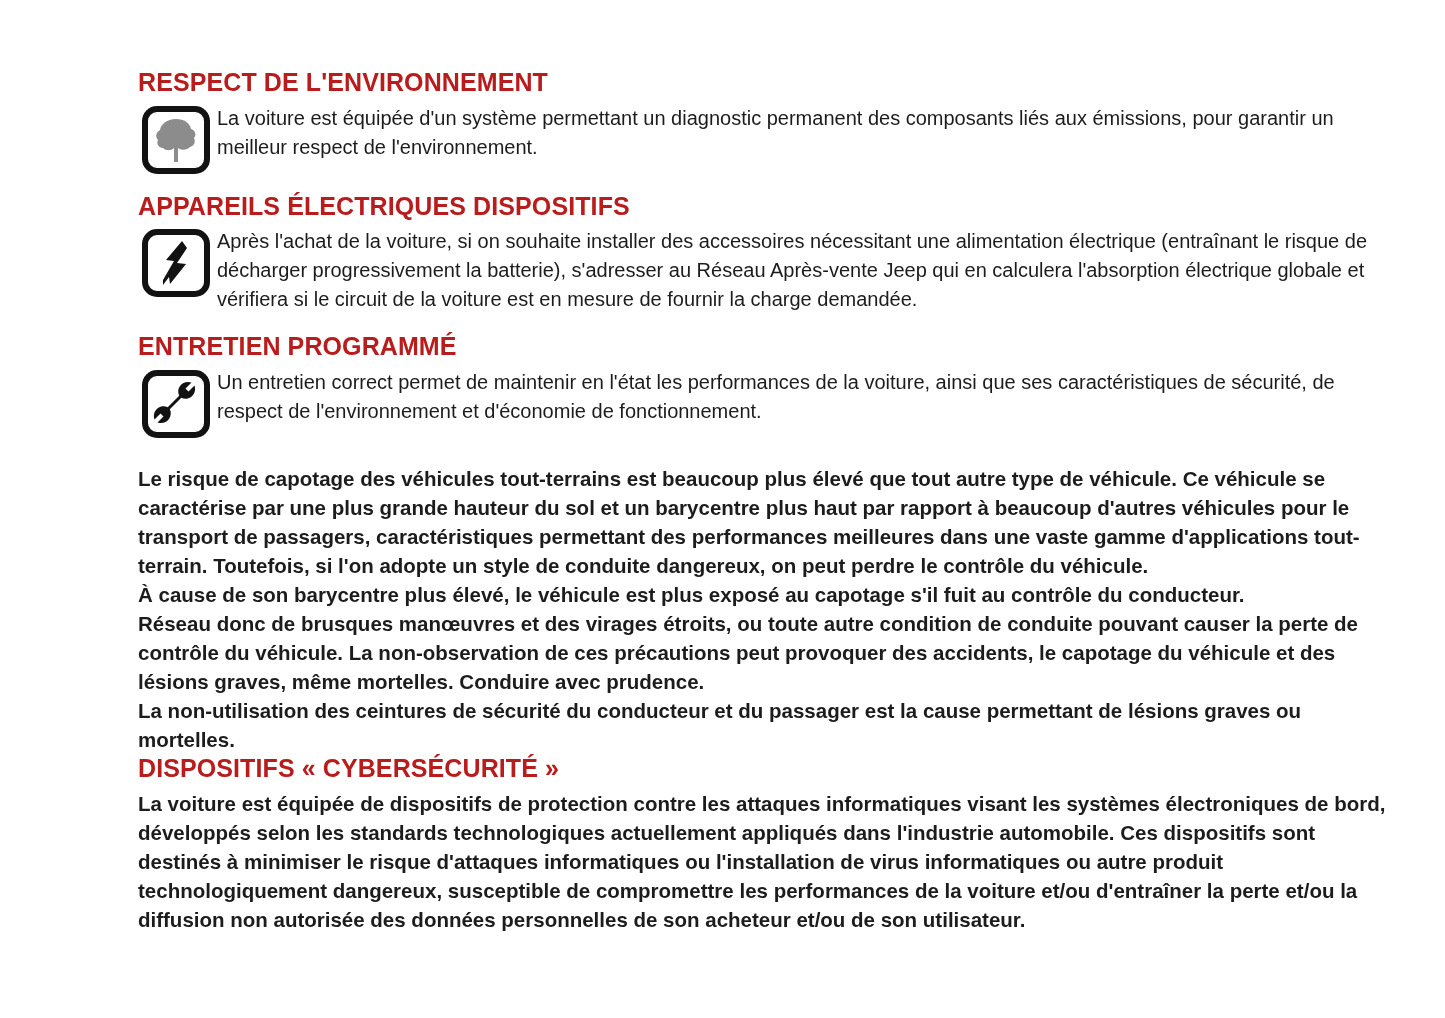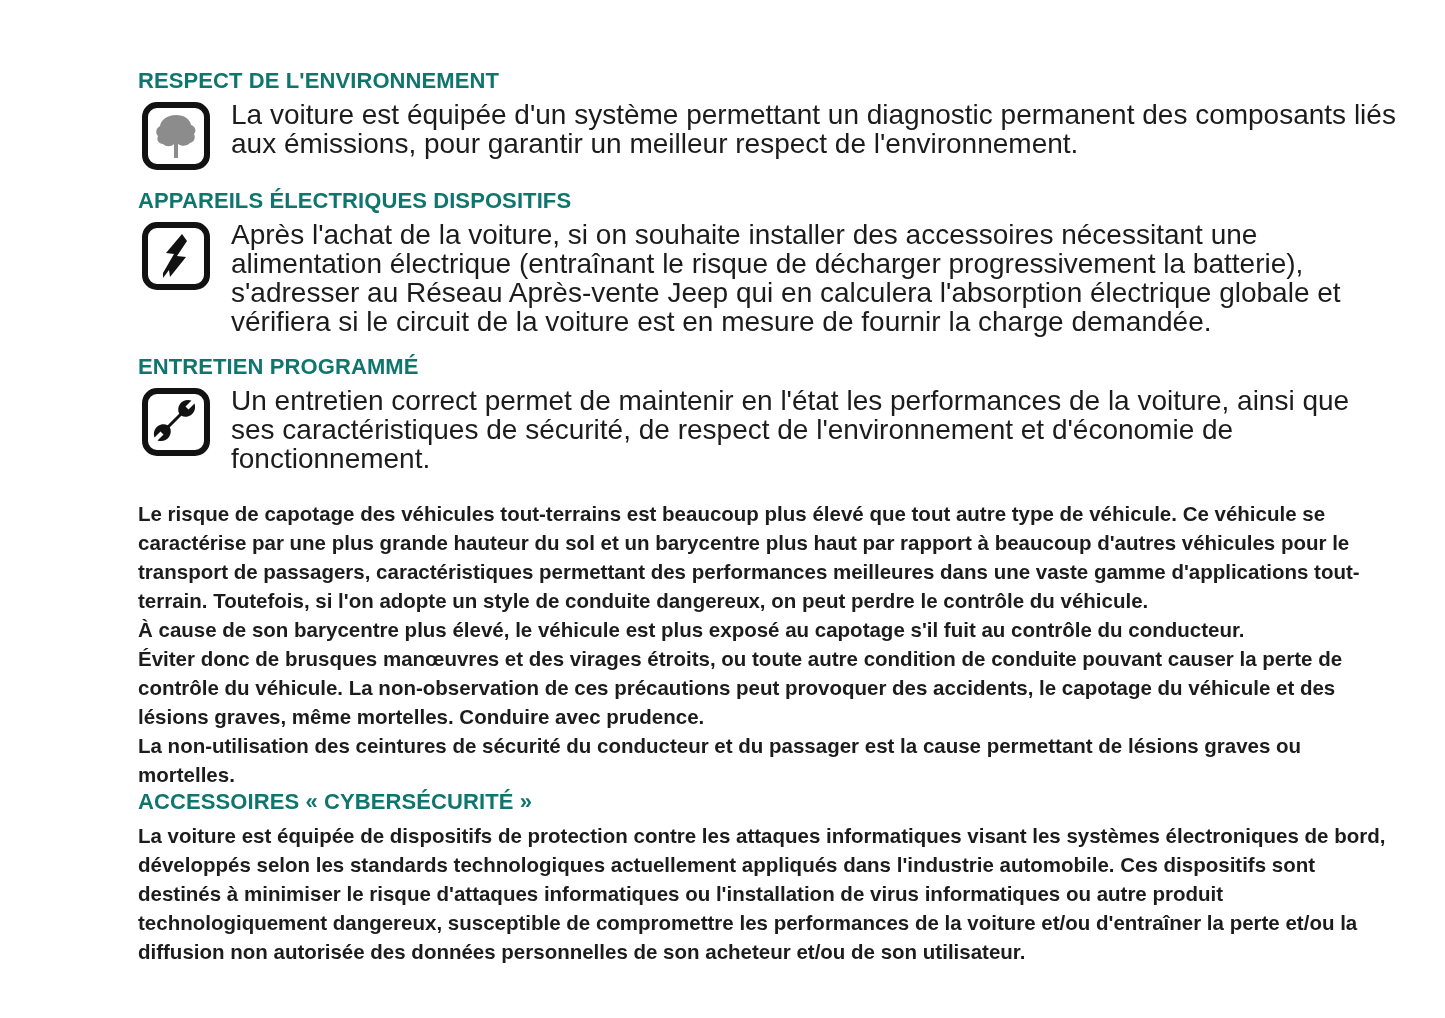--- a/index.html
+++ b/index.html
@@ -17,25 +17,25 @@
 
   .page {
     position: relative;
     width: 1445px;
     height: 1018px;
     box-sizing: border-box;
     padding: 68px 48px 0 138px;
   }
 
   .section-heading {
-    font-size: 22px;
+    font-size: 25px;
     font-weight: bold;
     letter-spacing: 0.1px;
     line-height: 1.18;
-    color: #0f766e;
+    color: #b91c1c;
     margin: 0 0 6px 0;
     white-space: nowrap;
   }
 
   
   .icon-block {
     display: flex;
     align-items: flex-start;
     margin: 0 0 0 4px;
   }
@@ -49,22 +49,22 @@
     box-sizing: border-box;
     display: flex;
     align-items: center;
     justify-content: center;
     margin-top: 2px;
   }
   .icon-box svg { display: block; }
 
   .icon-text {
     flex: 1 1 auto;
-    padding-left: 21px;
-    font-size: 28px;
+    padding-left: 7px;
+    font-size: 20px;
     line-height: 29px;
     color: #1c1c1c;
   }
   .icon-text p { margin: 0; }
 
   
   .body-text {
     font-size: 20.5px;
     line-height: 29px;
     color: #1c1c1c;
@@ -140,23 +140,23 @@
       <p>Un entretien correct permet de maintenir en l'état les performances de la voiture, ainsi que ses caractéristiques de sécurité, de respect de l'environnement et d'économie de fonctionnement.</p>
     </div>
   </div>
 
   <div class="gap-lg"></div>
 
 
   <div class="body-text">
     <p>Le risque de capotage des véhicules tout-terrains est beaucoup plus élevé que tout autre type de véhicule. Ce véhicule se caractérise par une plus grande hauteur du sol et un barycentre plus haut par rapport à beaucoup d'autres véhicules pour le transport de passagers, caractéristiques permettant des performances meilleures dans une vaste gamme d'applications tout-terrain. Toutefois, si l'on adopte un style de conduite dangereux, on peut perdre le contrôle du véhicule.</p>
     <p>À cause de son barycentre plus élevé, le véhicule est plus exposé au capotage s'il fuit au contrôle du conducteur.</p>
-    <p>Éviter donc de brusques manœuvres et des virages étroits, ou toute autre condition de conduite pouvant causer la perte de contrôle du véhicule. La non-observation de ces précautions peut provoquer des accidents, le capotage du véhicule et des lésions graves, même mortelles. Conduire avec prudence.</p>
+    <p>Réseau donc de brusques manœuvres et des virages étroits, ou toute autre condition de conduite pouvant causer la perte de contrôle du véhicule. La non-observation de ces précautions peut provoquer des accidents, le capotage du véhicule et des lésions graves, même mortelles. Conduire avec prudence.</p>
     <p>La non-utilisation des ceintures de sécurité du conducteur et du passager est la cause permettant de lésions graves ou mortelles.</p>
   </div>
 
-  <h2 class="section-heading">ACCESSOIRES « CYBERSÉCURITÉ »</h2>
+  <h2 class="section-heading">DISPOSITIFS « CYBERSÉCURITÉ »</h2>
 
   <div class="body-text">
     <p>La voiture est équipée de dispositifs de protection contre les attaques informatiques visant les systèmes électroniques de bord, développés selon les standards technologiques actuellement appliqués dans l'industrie automobile. Ces dispositifs sont destinés à minimiser le risque d'attaques informatiques ou l'installation de virus informatiques ou autre produit technologiquement dangereux, susceptible de compromettre les performances de la voiture et/ou d'entraîner la perte et/ou la diffusion non autorisée des données personnelles de son acheteur et/ou de son utilisateur.</p>
   </div>
 
 </div>
 
 </body></html>

